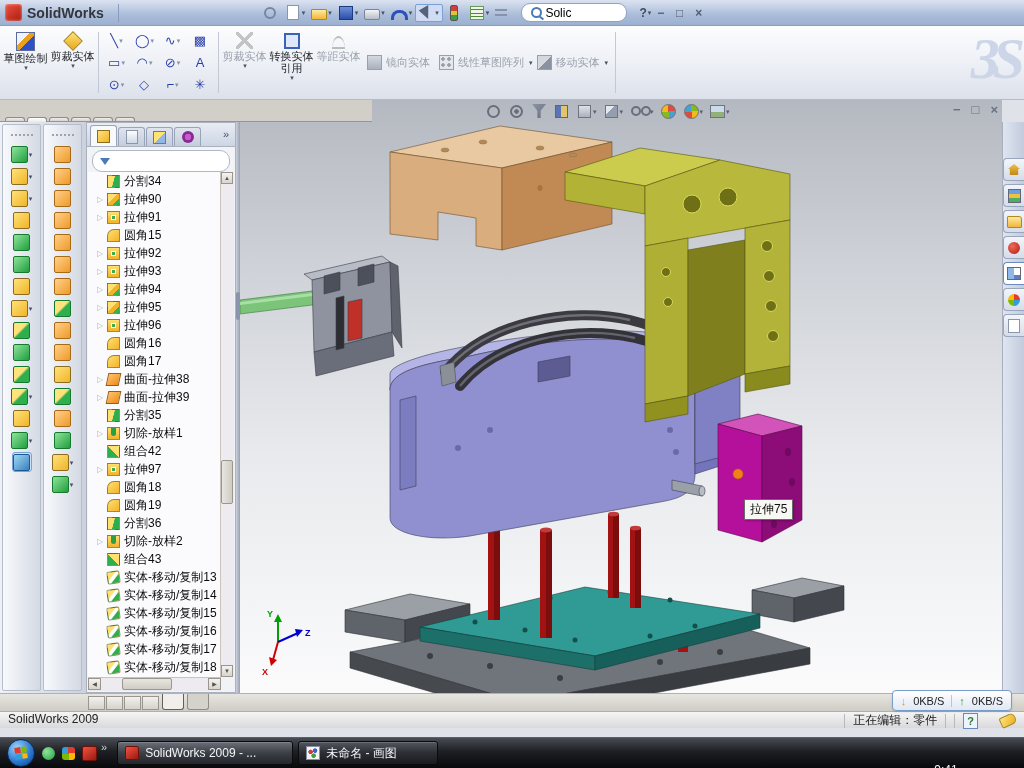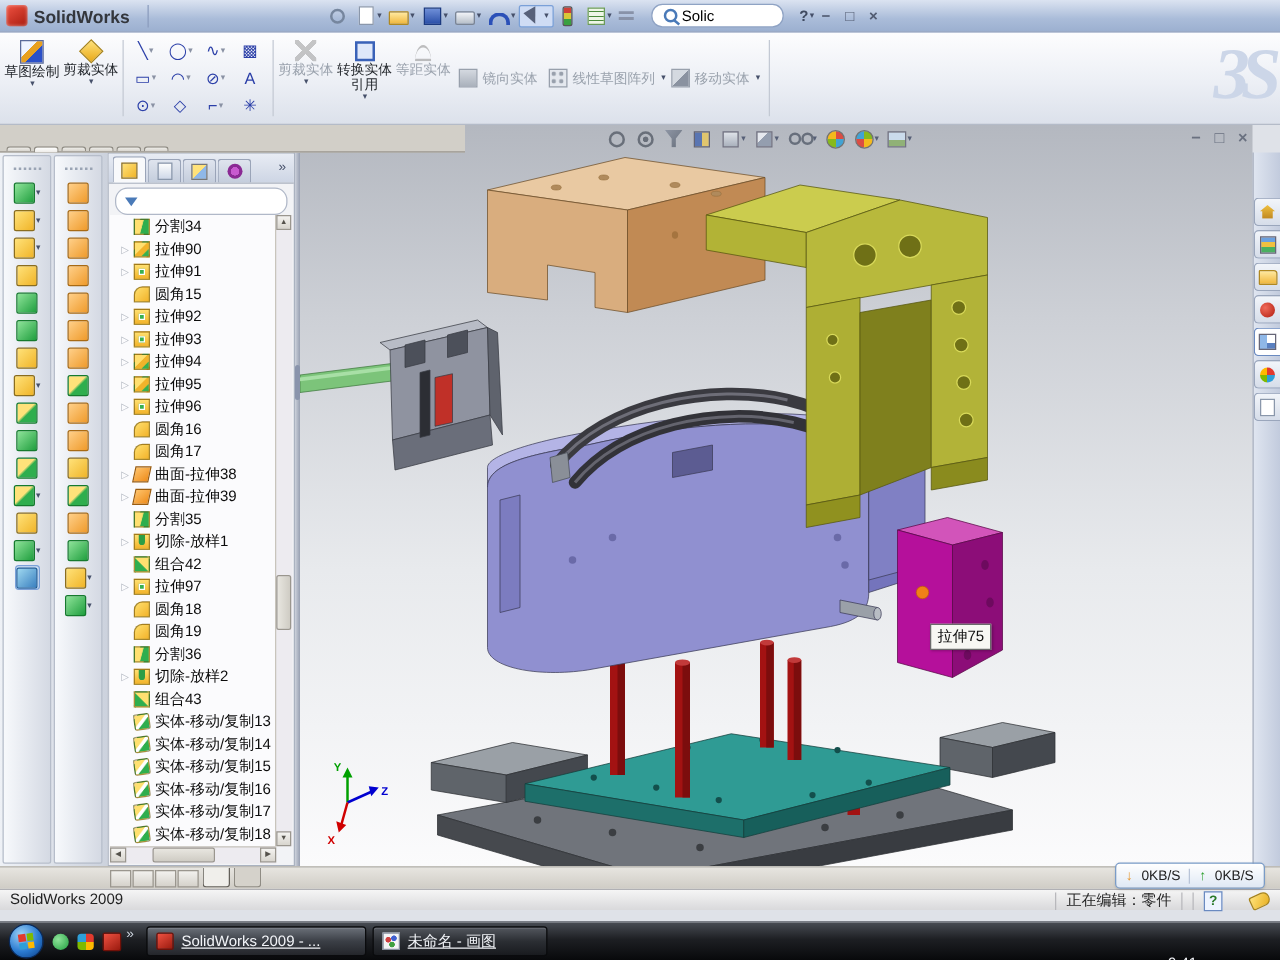--- a/index.html
+++ b/index.html
@@ -161,21 +161,21 @@
   .orb{width:26px;height:26px;border-radius:50%;background:radial-gradient(circle at 35% 30%,#9fd4f8,#2a7ad0 55%,#0a3a80);border:1px solid #0a2a5a;display:flex;align-items:center;justify-content:center;margin:0 7px 0 3px;flex:none;}
   .flag{width:12px;height:12px;transform:rotate(-8deg);display:grid;grid-template-columns:1fr 1fr;gap:1px;}
   .flag i{background:#e23a2e;}.flag i:nth-child(2){background:#7fba00;}.flag i:nth-child(3){background:#2e9fd8;}.flag i:nth-child(4){background:#ffb900;}
   .quick{display:flex;align-items:center;gap:7px;}
   .qbtn{display:flex;align-items:center;}
   .q-msn{width:13px;height:13px;border-radius:50%;background:radial-gradient(circle at 35% 35%,#8fe49a,#1f9e3e);}
   .q-col{width:13px;height:13px;border-radius:3px;background:conic-gradient(#e23a2e 0 25%,#ffb900 0 50%,#7fba00 0 75%,#2e9fd8 0);}
   .q-sw{width:13px;height:13px;border-radius:2px;background:linear-gradient(145deg,#ef5242,#9a1a0e);border:1px solid #701008;}
   .qmore{color:#cdd4de;font-size:11px;margin:0 4px;align-self:flex-start;padding-top:3px;}
   .tasks{display:flex;gap:5px;margin-left:6px;}
-  .taskbtn{height:24px;border-radius:3px;background:linear-gradient(#53575e,#2b2e33 50%,#191b1f);border:1px solid #0a0b0d;box-shadow:inset 0 1px 0 rgba(255,255,255,.15);display:flex;align-items:center;padding:0 7px;color:#f2f4f8;font-size:12px;gap:6px;white-space:nowrap;overflow:hidden;box-sizing:border-box;text-decoration:underline;}
+  .taskbtn{height:24px;border-radius:3px;background:linear-gradient(#53575e,#2b2e33 50%,#191b1f);border:1px solid #0a0b0d;box-shadow:inset 0 1px 0 rgba(255,255,255,.15);display:flex;align-items:center;padding:0 7px;color:#f2f4f8;font-size:12px;gap:6px;white-space:nowrap;overflow:hidden;box-sizing:border-box;}
   .taskbtn.on{background:linear-gradient(#6b7079,#3b3f46 50%,#24262b);}
   .tasks .taskbtn:nth-of-type(1){width:176px;}
   .tasks .taskbtn:nth-of-type(2){width:140px;}
   .tico{flex:none;}
   .t-sw{width:12px;height:12px;border-radius:2px;background:linear-gradient(145deg,#ef5242,#9a1a0e);border:1px solid #701008;}
   .t-paint{width:12px;height:12px;background:#f4f4f6;border:1px solid #8890a0;background-image:radial-gradient(circle at 30% 40%,#d04040 2px,transparent 2.5px),radial-gradient(circle at 68% 30%,#4060d0 2px,transparent 2.5px),radial-gradient(circle at 55% 72%,#40a040 2px,transparent 2.5px);}
   .tray{margin-left:auto;display:flex;align-items:center;gap:6px;padding-right:8px;height:100%;flex-direction:column;}
   .kbico{width:17px;height:11px;border-radius:2px;background:linear-gradient(#f2f4f8,#c2c8d2);box-shadow:inset 0 0 0 1px #7a828e;margin-right:10px;}
   .trylist{display:flex;align-items:center;gap:5px;}
   .trico{width:13px;height:13px;}

